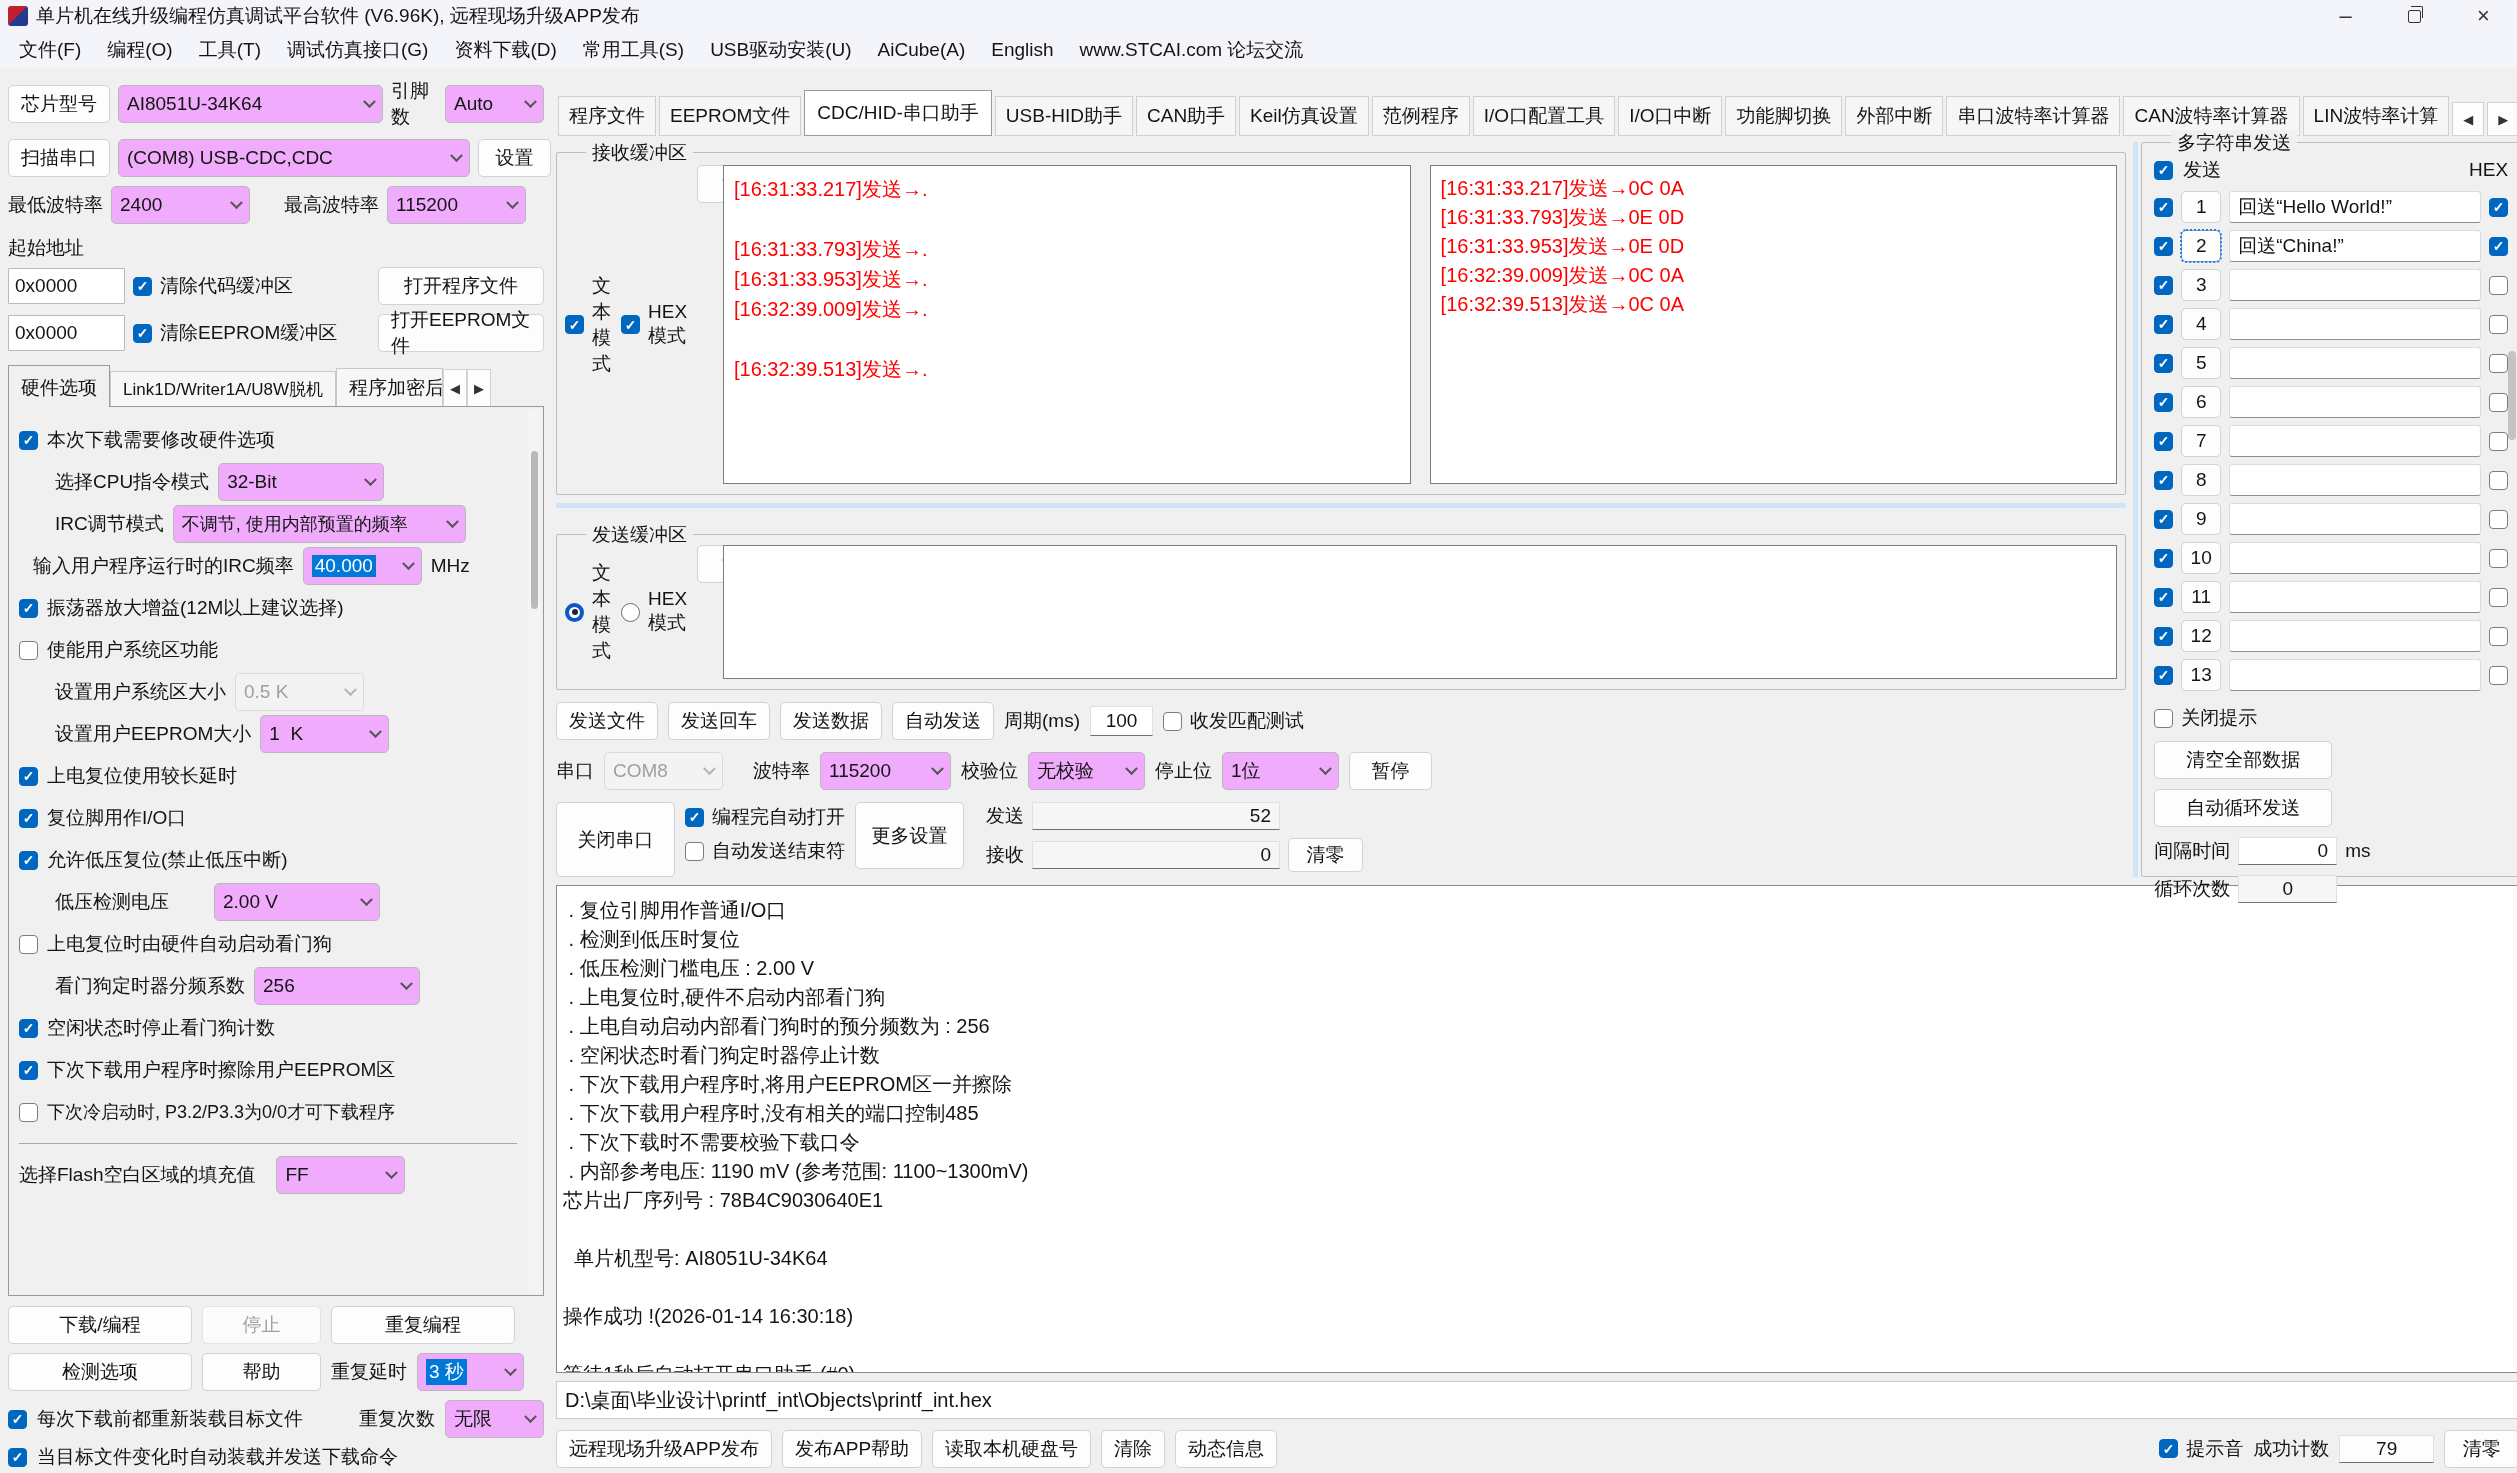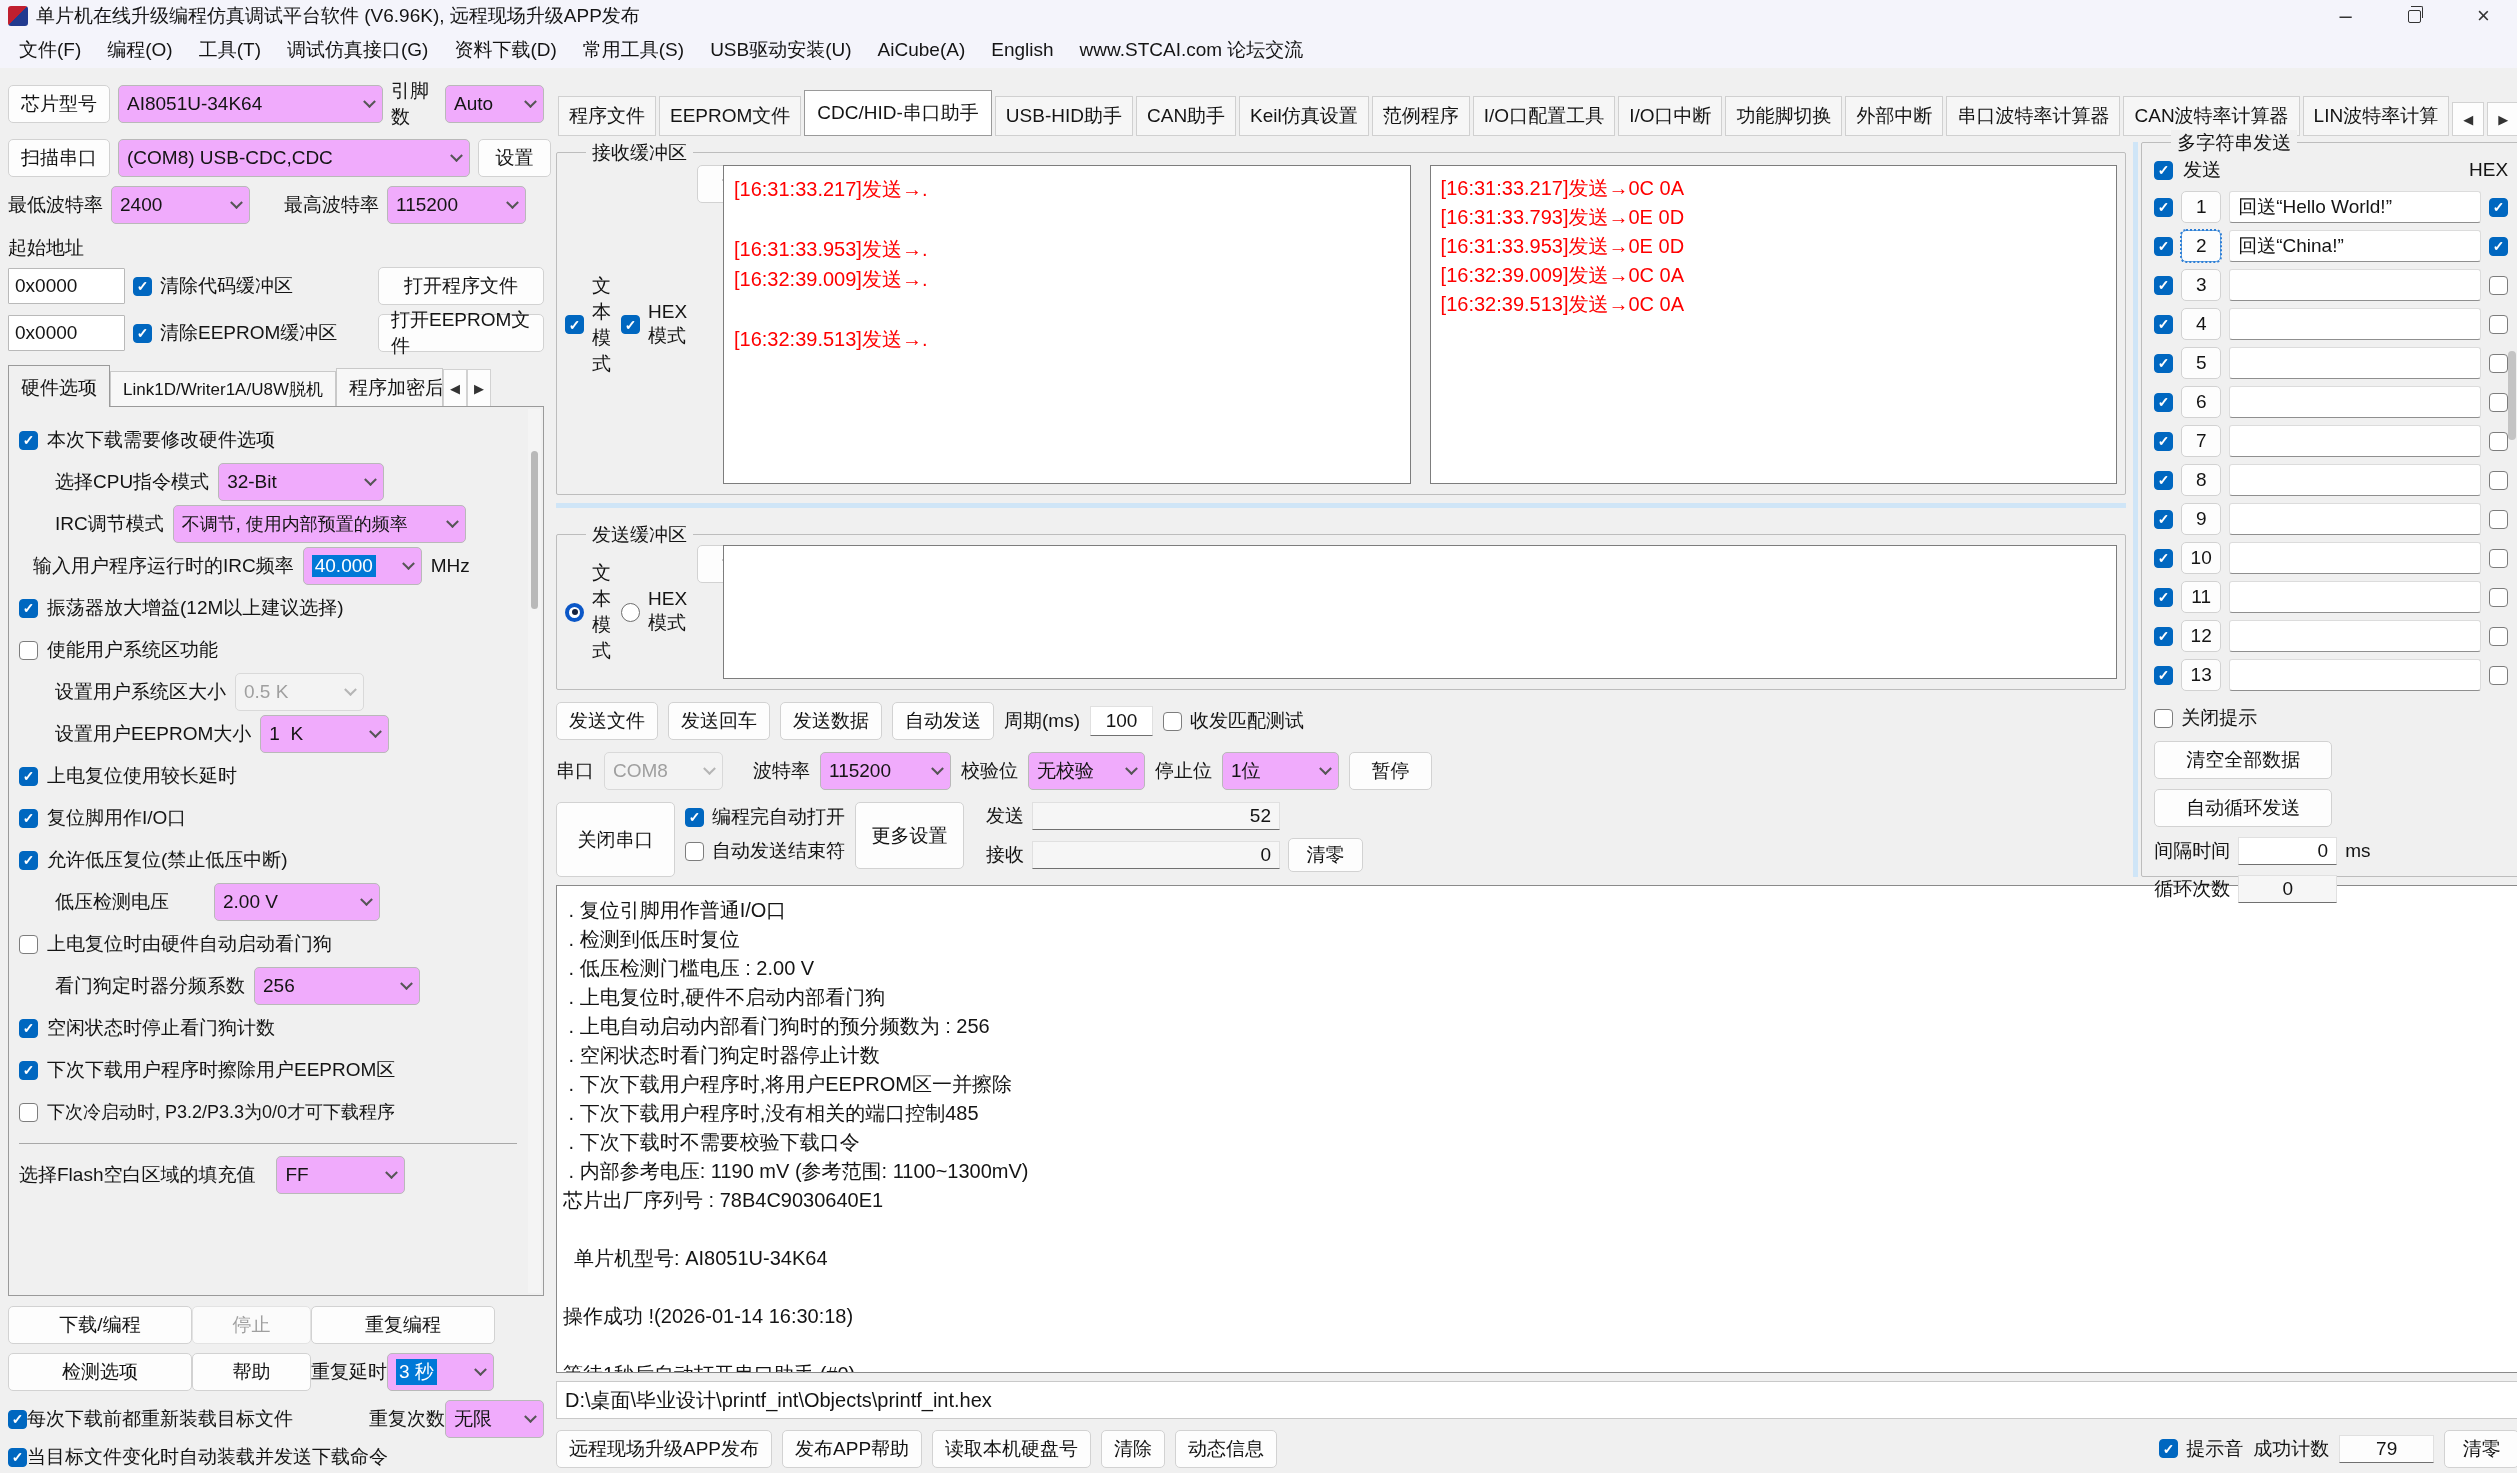--- a/index.html
+++ b/index.html
@@ -48,21 +48,21 @@
   .hw-tabs { display:flex; align-items:flex-end; margin-top:4px; }
   .hw-tab { padding:6px 12px; border:1px solid #c9c9c9; border-bottom:none; background:#f7f7f7; white-space:nowrap; }
   .hw-tab.active { background:#f0f0f0; border-color:#9a9a9a; padding-top:9px; position:relative; z-index:2; }
   .opts-panel { border:1px solid #9a9a9a; flex:1; margin-top:-1px; position:relative; padding:12px 26px 0 10px; overflow:hidden; }
   .opt-row { display:flex; align-items:center; gap:9px; height:42px; }
   .opt-indent { padding-left:36px; }
   .vscroll { position:absolute; top:2px; right:2px; bottom:2px; width:13px; background:#f4f4f4; }
   .vscroll .thumb { position:absolute; top:42px; left:3px; width:7px; height:158px; background:#b9b9b9; border-radius:4px; }
   .sep { border-top:1px solid #a8a8a8; margin:10px 0; }
   .dl-rows { padding-top:10px; }
-  .dl-row { display:flex; align-items:center; gap:0; margin-bottom:9px; }
+  .dl-row { display:flex; align-items:center; gap:10px; margin-bottom:9px; }
 
   
   .tabbar { display:flex; align-items:flex-end; gap:3px; padding:2px 0 0 2px; }
   .tab { padding:6px 10px; border:1px solid #d0d0d0; background:#f6f6f6; white-space:nowrap; }
   .tab.active { background:#fff; border-color:#9a9a9a; padding:9px 12px; position:relative; z-index:2;margin-top:16px; }
   .helper { display:flex; margin-top:6px; height:735px; }
   .helper-left { flex:1; display:flex; flex-direction:column; padding-right:4px; }
   .splitter-v { width:5px; background:#cfe5f7; flex:none; margin:0 3px; }
   .splitter-h { height:5px; background:#cfe5f7; margin:8px 0 10px 0; }
 
@@ -372,20 +372,21 @@
               <span class="cbrow">
                   <span class="cb"></span>
                   <span>接收到文件</span>
                 </span>
             </div>
             <div class="rg-panes">
               <div class="pane">
 
               <div class="rline">[16:31:33.217]发送→.</div>
                   <div class="rline"></div>
+                  <div class="rline">[16:31:33.793]发送→.</div>
                   <div class="rline">[16:31:33.953]发送→.</div>
                   <div class="rline">[16:32:39.009]发送→.</div>
                   <div class="rline"></div>
                   <div class="rline">[16:32:39.513]发送→.</div>
                 </div>
               <div class="pane">
 
               <div class="hline">[16:31:33.217]发送→0C 0A</div>
                   <div class="hline">[16:31:33.793]发送→0E 0D</div>
                   <div class="hline">[16:31:33.953]发送→0E 0D</div>

